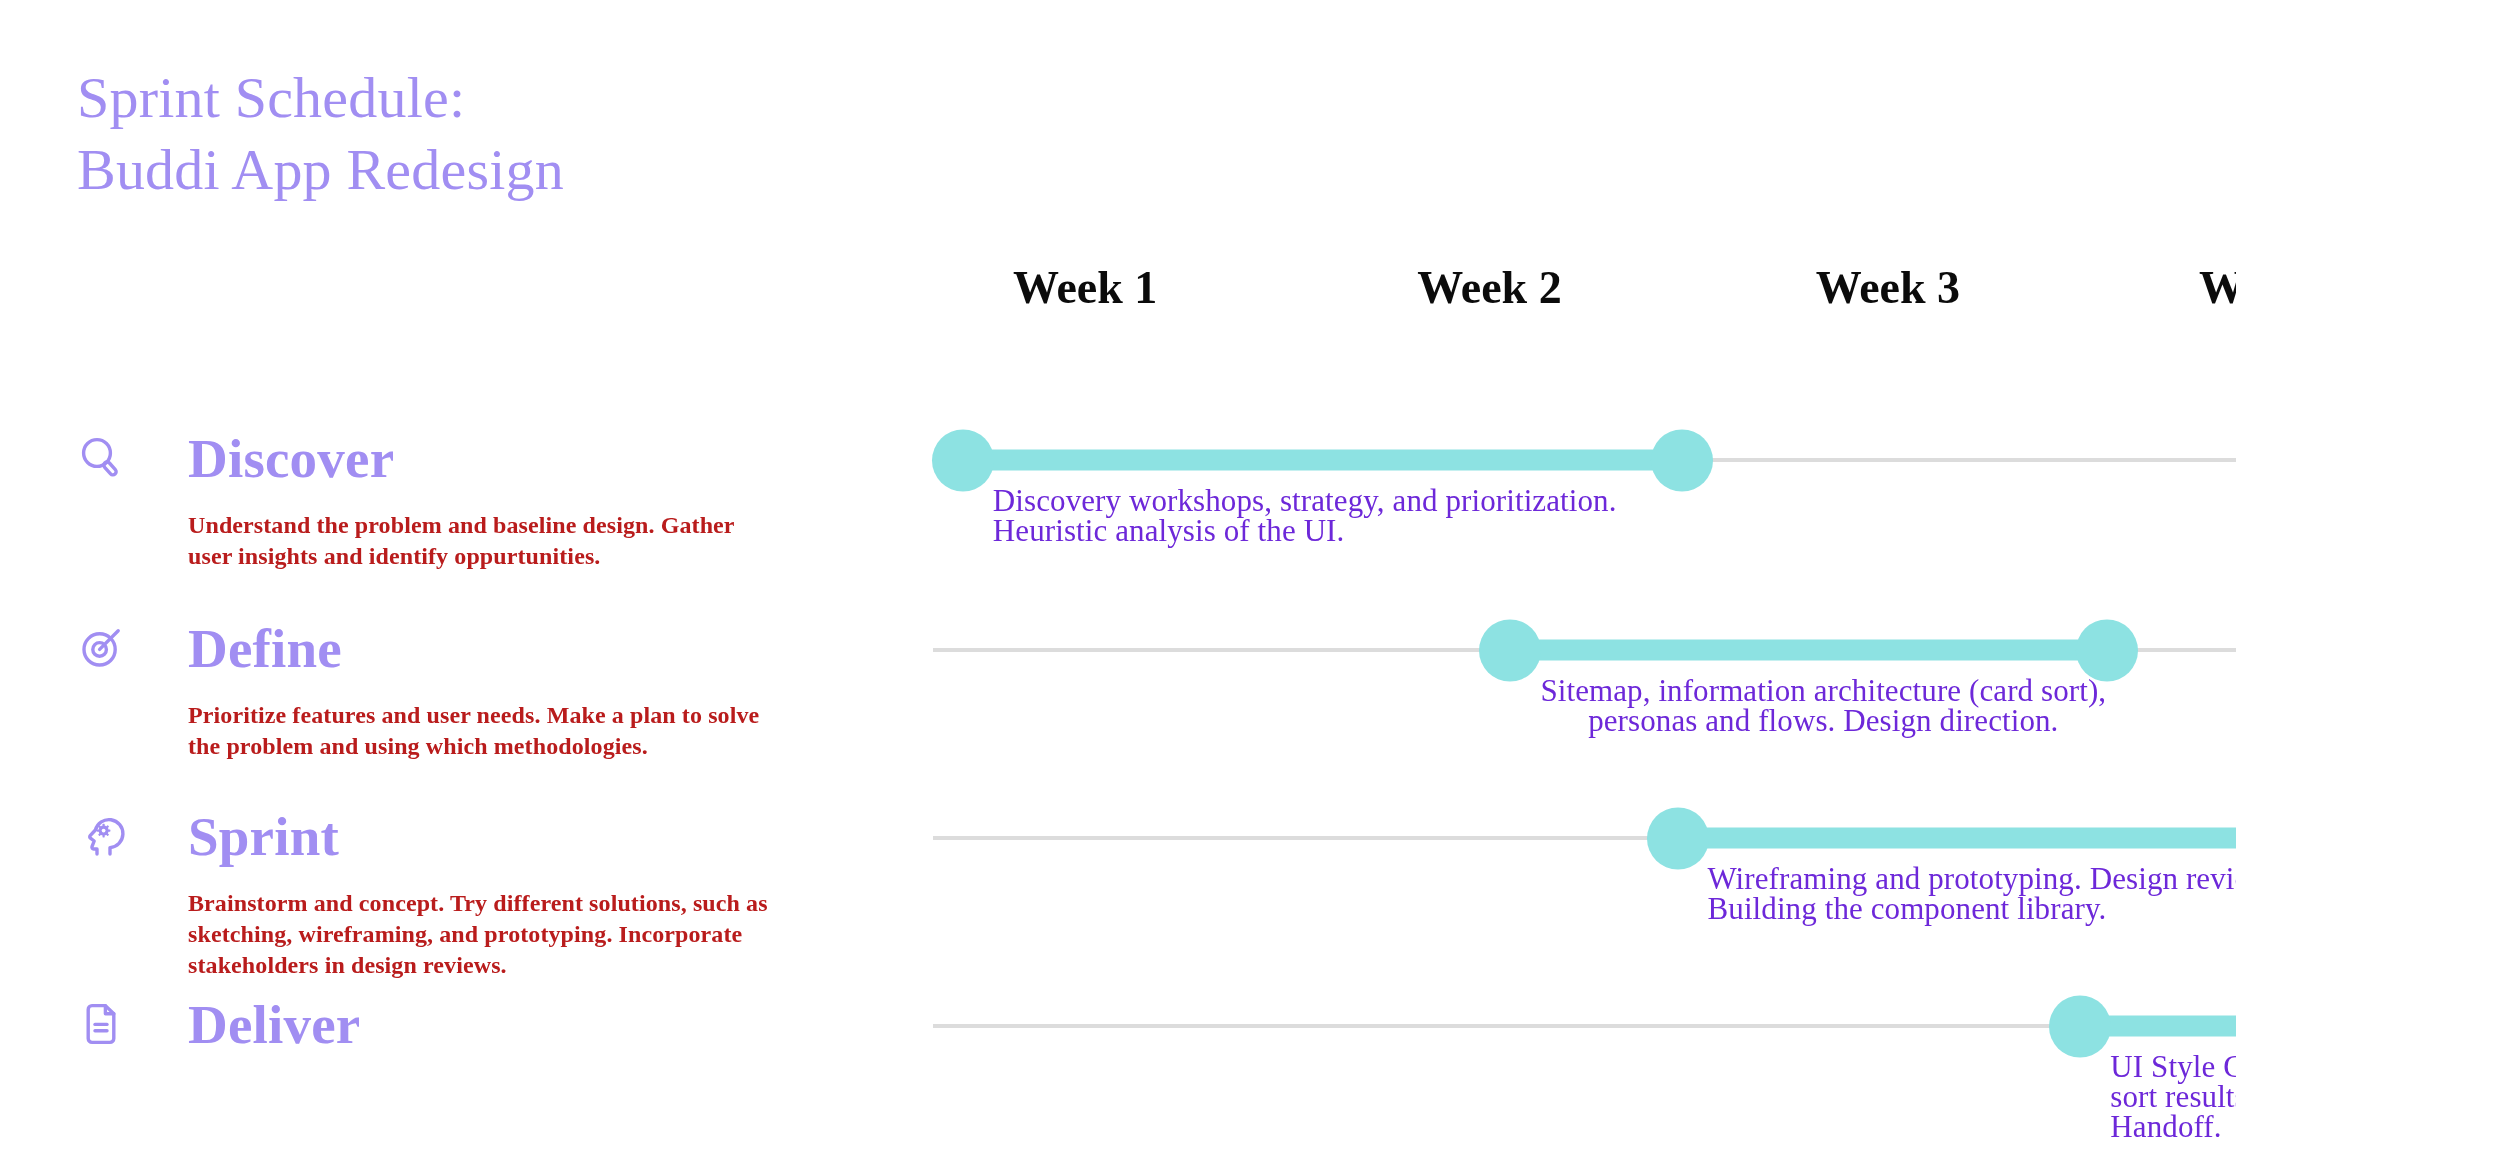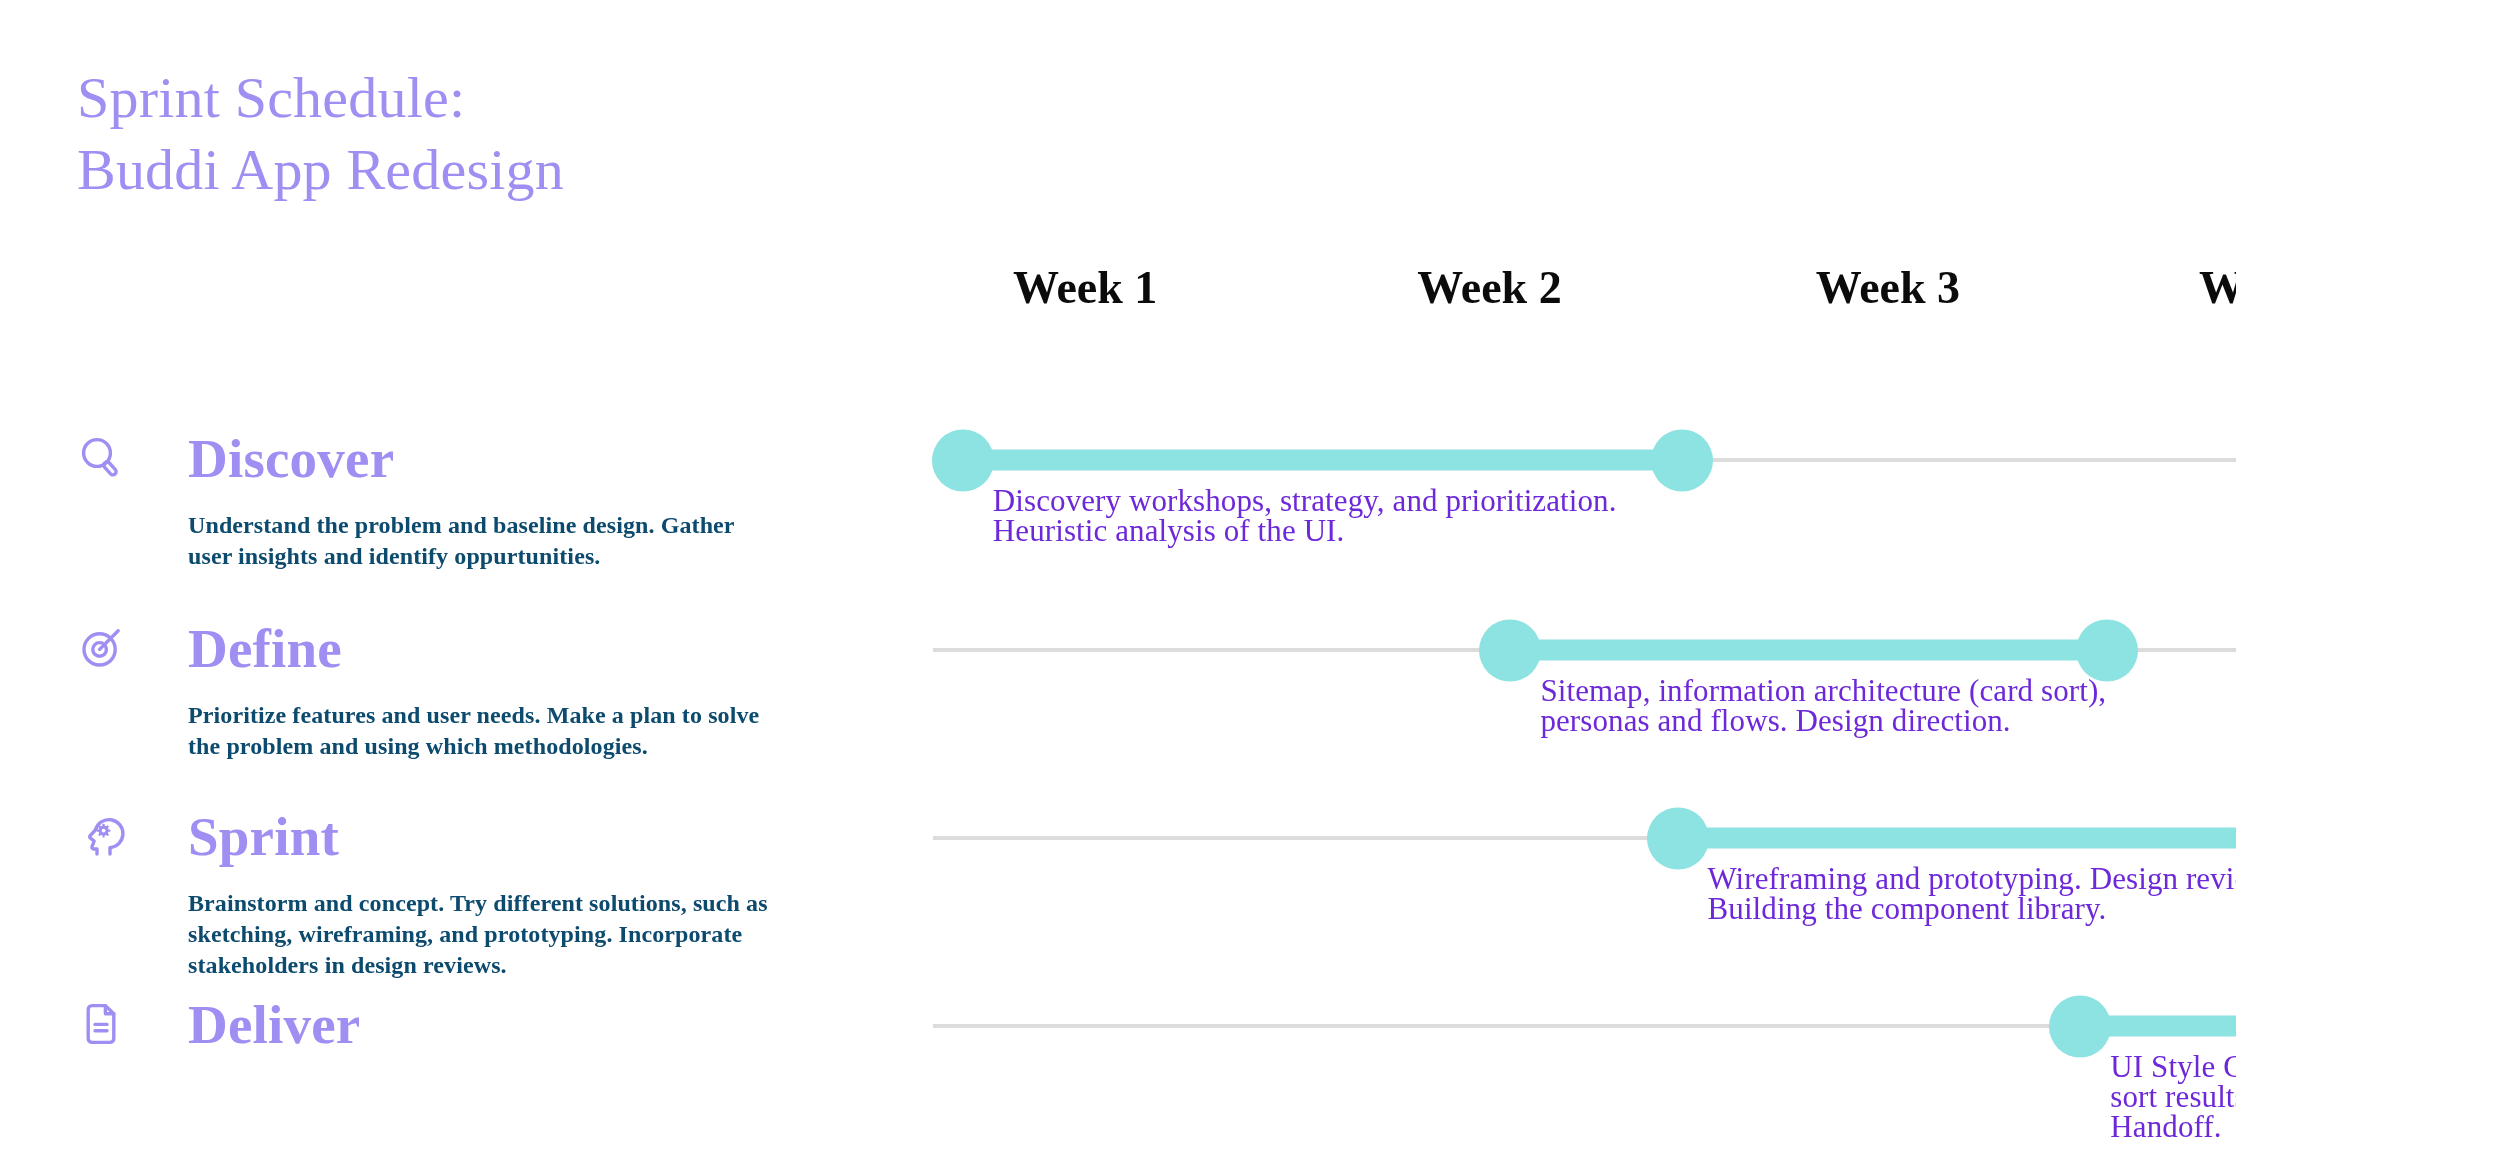--- a/index.html
+++ b/index.html
@@ -45,21 +45,21 @@
     line-height: 50px;
     font-weight: 600;
     color: #A18EF2;
     letter-spacing: 0.2px;
   }
   .phase-desc {
     margin: 26px 0 0 0;
     font-size: 24px;
     line-height: 31px;
     font-weight: 700;
-    color: #0c4a6e;
+    color: #b91c1c;
     white-space: pre-line;
     letter-spacing: 0.1px;
   }
 
   
   .timeline { position: absolute; left: 933px; top: 0; width: 1492px; height: 1169px; }
 
   .week-row { position: absolute; left: 0; top: 243px; width: 100%; height: 50px; }
   .week-label {
     position: absolute;
@@ -211,21 +211,21 @@
       <p class="lane-note" style="left: calc(2% + 30px);">Discovery workshops, strategy, and prioritization.
 Heuristic analysis of the UI.</p>
     </div>
 
     <div class="lane row-1">
       <div class="lane-track"></div>
       <div class="lane-bar" style="left: 38.7%; width: 40%;">
         <span class="dot dot-l"></span>
         <span class="dot dot-r"></span>
       </div>
-      <p class="lane-note" style="left: calc(38.7% + 30px);">Sitemap, information architecture (card sort),
+      <p class="lane-note" style="left: calc(38.7% + 30px); text-align: center;">Sitemap, information architecture (card sort),
 personas and flows. Design direction.</p>
     </div>
 
     <div class="lane row-2">
       <div class="lane-track"></div>
       <div class="lane-bar" style="left: 49.9%; width: 40%;">
         <span class="dot dot-l"></span>
         <span class="dot dot-r"></span>
       </div>
       <p class="lane-note" style="left: calc(49.9% + 30px);">Wireframing and prototyping. Design reviews.

